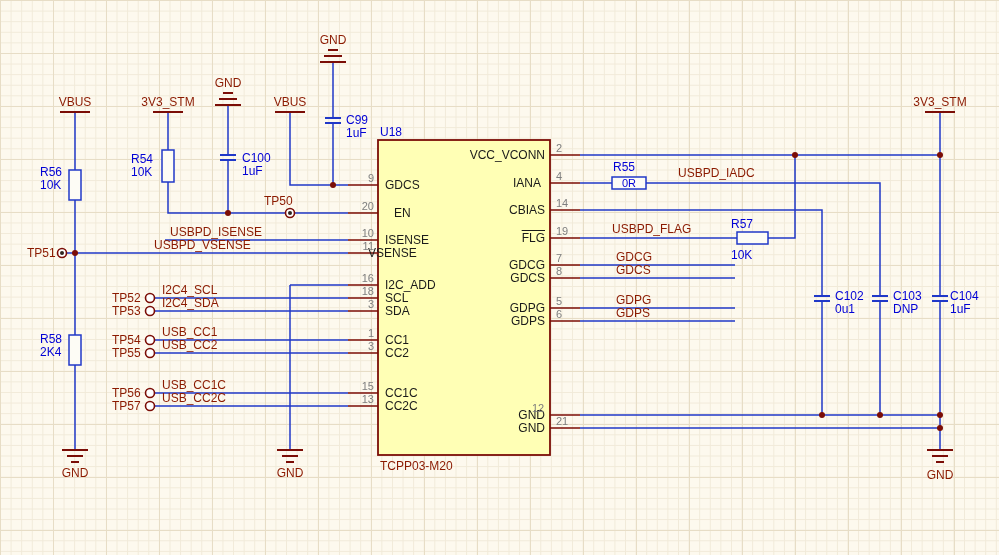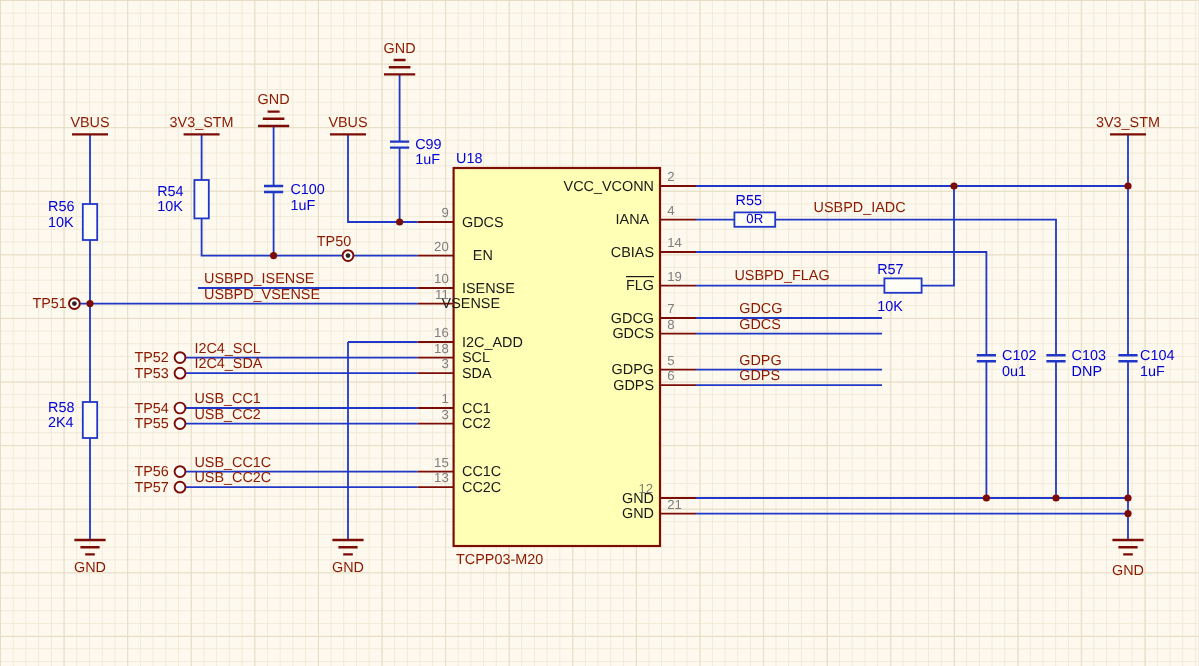--- a/index.html
+++ b/index.html
@@ -154,21 +154,21 @@
   <span class="lbl net" style="left:264px;top:194px">TP50</span>
   <span class="lbl net" style="left:27px;top:246px">TP51</span>
   <span class="lbl net" style="left:112px;top:291px">TP52</span>
   <span class="lbl net" style="left:112px;top:304px">TP53</span>
   <span class="lbl net" style="left:112px;top:333px">TP54</span>
   <span class="lbl net" style="left:112px;top:346px">TP55</span>
   <span class="lbl net" style="left:112px;top:386px">TP56</span>
   <span class="lbl net" style="left:112px;top:399px">TP57</span>
 
   <span class="lbl net" style="left:170px;top:225px">USBPD_ISENSE</span>
-  <span class="lbl net" style="left:170px;top:238px">USBPD_VSENSE</span>
+  <span class="lbl net" style="left:154px;top:238px">USBPD_VSENSE</span>
   <span class="lbl net" style="left:162px;top:283px">I2C4_SCL</span>
   <span class="lbl net" style="left:162px;top:296px">I2C4_SDA</span>
   <span class="lbl net" style="left:162px;top:325px">USB_CC1</span>
   <span class="lbl net" style="left:162px;top:338px">USB_CC2</span>
   <span class="lbl net" style="left:162px;top:378px">USB_CC1C</span>
   <span class="lbl net" style="left:162px;top:391px">USB_CC2C</span>
   <span class="lbl net" style="left:678px;top:166px">USBPD_IADC</span>
   <span class="lbl net" style="left:612px;top:222px">USBPD_FLAG</span>
   <span class="lbl net" style="left:616px;top:250px">GDCG</span>
   <span class="lbl net" style="left:616px;top:263px">GDCS</span>

